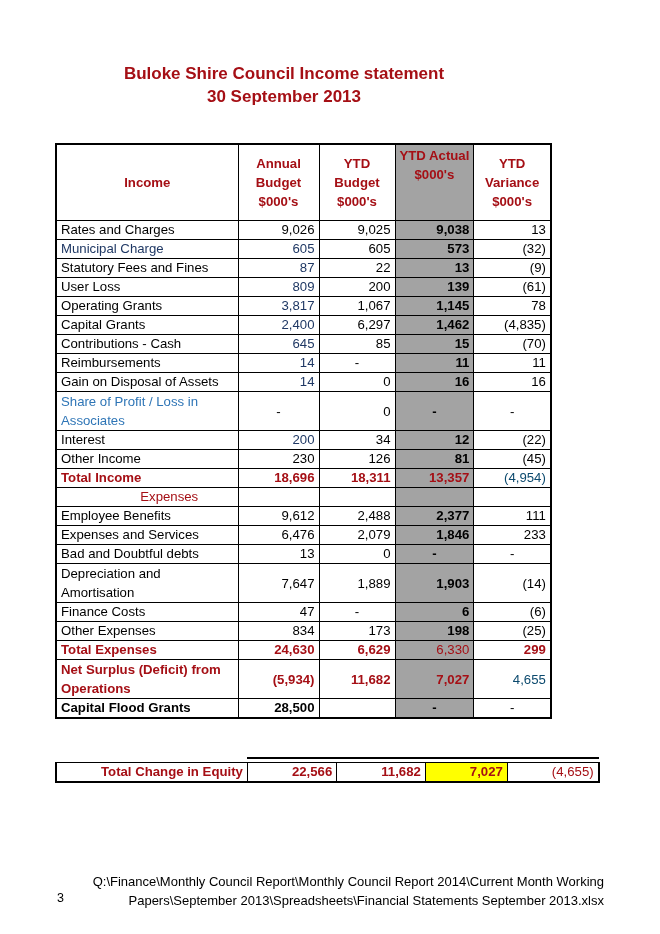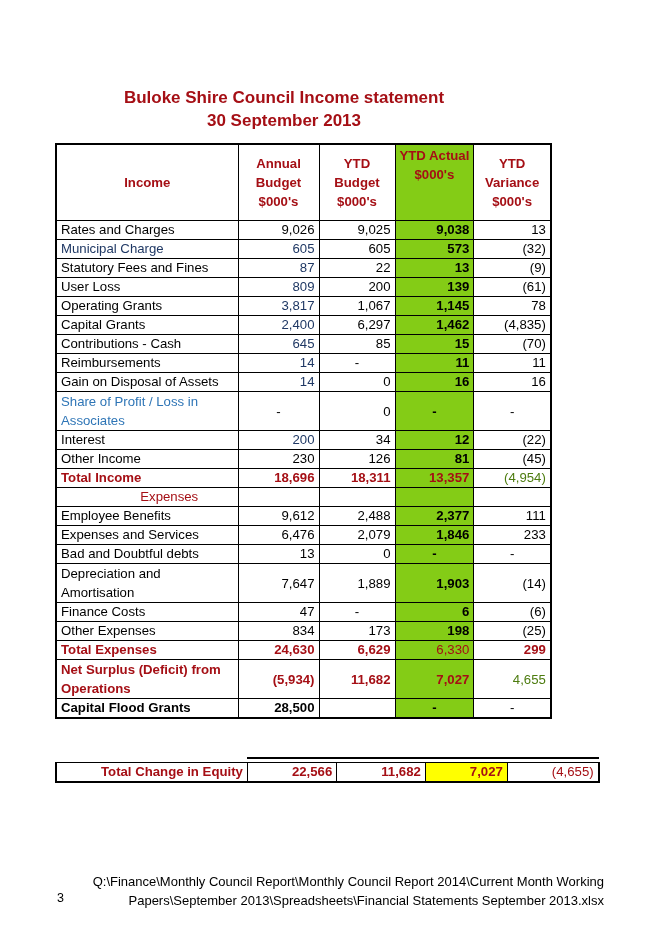--- a/index.html
+++ b/index.html
@@ -1,42 +1,42 @@
 <!DOCTYPE html>
 <html><head>
 <meta charset="utf-8">
 <style>
   html, body { margin:0; padding:0; background:#ffffff; }
   body { width:660px; height:934px; position:relative; overflow:hidden;
          font-family:"Liberation Sans", "DejaVu Sans", sans-serif; color:#000; }
   .title { position:absolute; left:0; width:568px; text-align:center;
-           color:#a50f15; font-weight:bold; font-size:17px; line-height:22px;margin-top:24px; }
+           color:#a50f15; font-weight:bold; font-size:17px; line-height:22px; }
   .title.t1 { top:63px; }
   .title.t2 { top:86px; }
 
   table.stmt { position:absolute; left:55px; top:143px; border-collapse:collapse;
                font-size:13.2px; table-layout:fixed; }
   table.stmt td { border:1px solid #000; padding:0 4px; height:18px; line-height:18px;
                   white-space:nowrap; overflow:hidden; }
   table.stmt col.c0 { width:182px; }
   table.stmt col.c1 { width:81px; }
   table.stmt col.c2 { width:76px; }
   table.stmt col.c3 { width:75px; }
   table.stmt col.c4 { width:77px; }
   table.stmt tr.hdr td { height:74px; line-height:19px; text-align:center; vertical-align:middle;
                          color:#a50f15; font-weight:bold; }
   table.stmt tr.hdr td.actual { vertical-align:top; padding-top:1px; }
   table.stmt td.num { text-align:right; }
   table.stmt td.dash { text-align:center; }
-  table.stmt td.actual { background:#84cc16; font-weight:bold; color:#000; }
+  table.stmt td.actual { background:#a3a3a3; font-weight:bold; color:#000; }
   table.stmt tr.two td { height:37px; line-height:19px; white-space:normal; }
   .navy { color:#1f3864; }
   .teal { color:#2e75b6; }
   tr.total td { color:#a50f15; font-weight:bold; }
-  tr.total td.plain { color:#4d7c0f; font-weight:normal; }
+  tr.total td.plain { color:#0c4a6e; font-weight:normal; }
   tr.section td.label { text-align:center; color:#a50f15; font-weight:normal;padding-left:48px; }
   tr.bold-black td.label, tr.bold-black td.num.b { font-weight:bold; color:#000; }
   table.stmt { border:2px solid #000; }
   tr.outer-b td { border-bottom:2px solid #000; }
 
   table.equity { position:absolute; left:55px; top:757px; border-collapse:collapse;
                  font-size:13.2px; table-layout:fixed; }
   table.equity td { height:18px; line-height:18px; padding:0 4px; white-space:nowrap; }
   table.equity tr.top td { height:3px; padding:0; line-height:3px; border:none; }
   table.equity tr.top td.v { border-top:2px solid #000; }

